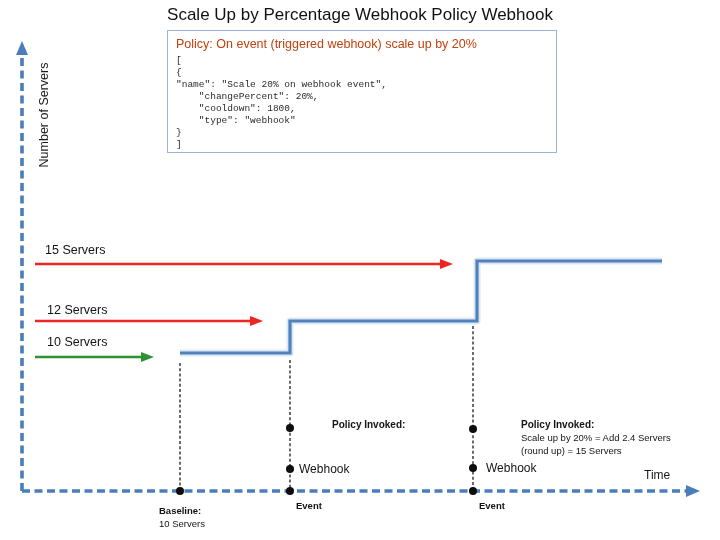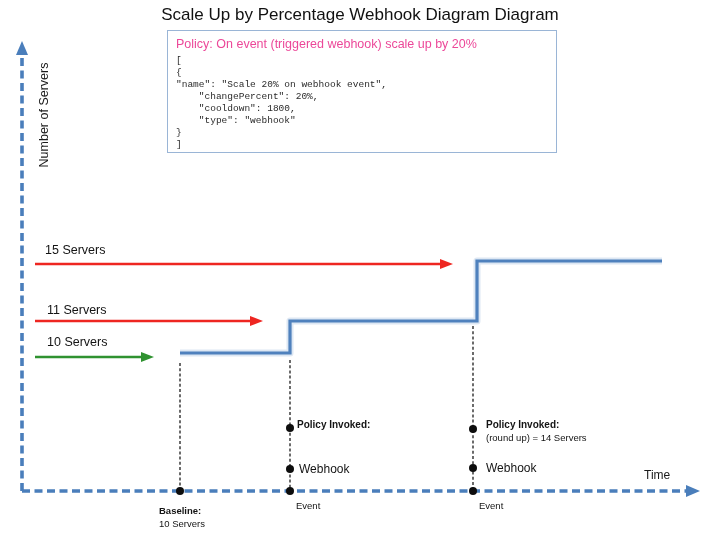--- a/index.html
+++ b/index.html
@@ -13,48 +13,48 @@
   .title {
     position:absolute; left:0; top:5px; width:720px; text-align:center;
     font-size:17px; color:#111;
   }
 
   .policy-box {
     position:absolute; left:167px; top:30px; width:390px; height:123px;
     border:1px solid #9ab5d6; background:#ffffff;
   }
   .policy-heading {
-    padding:6px 8px 1px 8px; font-size:12.5px; line-height:15px; color:#ec4899;
+    padding:6px 8px 1px 8px; font-size:12.5px; line-height:15px; color:#c2410c;
   }
   .policy-code {
     margin:2px 0 0 8px; font-family:"Liberation Mono","DejaVu Sans Mono",monospace;
     font-size:9.5px; line-height:12px; color:#2b2b2b; white-space:pre;
   }
 
   .y-axis-label {
     position:absolute; left:-21px; top:108px; width:130px; text-align:center;
     transform:rotate(-90deg); font-size:12.5px; color:#1a1a1a;
   }
   .time-label {
     position:absolute; left:644px; top:468px; font-size:12px; color:#1a1a1a;
   }
 
   .lvl-label { position:absolute; font-size:12.5px; color:#141414; }
   .lvl-15 { left:45px; top:243px; }
   .lvl-12 { left:47px; top:303px; }
   .lvl-10 { left:47px; top:335px; }
 
-  .ann { position:absolute; font-size:9.5px; line-height:13px; color:#141414; }
+  .ann { position:absolute; font-size:9.5px; line-height:13px; color:#141414;margin-left:35px; }
   .ann-title { font-size:10px; font-weight:bold; }
   .ann-e1 { left:297px; top:418px; }
   .ann-e2 { left:486px; top:418px; }
   .webhook-label { position:absolute; font-size:12px; font-weight:normal; color:#141414; }
   .wh-e1 { left:299px; top:462px; }
   .wh-e2 { left:486px; top:461px; }
-  .event-label { position:absolute; font-size:9.5px; font-weight:normal; color:#141414; }
+  .event-label { position:absolute; font-size:9.5px; font-weight:bold; color:#141414; }
   .ev-e1 { left:296px; top:500px; }
   .ev-e2 { left:479px; top:500px; }
   .baseline-block { position:absolute; left:159px; top:504px; font-size:9.5px; line-height:13px; color:#141414; }
   .baseline-block .b1 { font-weight:bold; }
 
   
   .axis { stroke:#4a7ebb; stroke-width:3.6; stroke-dasharray:8 4.5; fill:none; }
   .axis-head { fill:#4a7ebb; stroke:none; }
   .red-line { stroke:#ee2621; stroke-width:2.4; }
   .red-head { fill:#ee2621; }
@@ -63,21 +63,21 @@
   .step-halo { stroke:#bccfe8; stroke-width:7; fill:none; opacity:.5; stroke-linejoin:round; }
   .step { stroke:#4f81bd; stroke-width:3.2; fill:none; stroke-linejoin:miter; }
   .vdash { stroke:#1c1c1c; stroke-width:1.3; stroke-dasharray:3 2.2; }
   .dot { fill:#0d0d0d; }
 </style>
 </head>
 <body>
 
 <div class="stage">
 
-  <div class="title">Scale Up by Percentage Webhook Diagram Diagram</div>
+  <div class="title">Scale Up by Percentage Webhook Policy Webhook</div>
 
   <div class="policy-box">
     <div class="policy-heading">Policy: On event (triggered webhook) scale up by 20%</div>
     <pre class="policy-code">[
 {
 "name": "Scale 20% on webhook event",
     "changePercent": 20%,
     "cooldown": 1800,
     "type": "webhook"
 }
@@ -111,32 +111,33 @@
     <circle cx="290" cy="491" r="4" class="dot"></circle>
     <circle cx="473" cy="429" r="4" class="dot"></circle>
     <circle cx="473" cy="468" r="4" class="dot"></circle>
     <circle cx="473" cy="491" r="4" class="dot"></circle>
   </svg>
 
   <div class="y-axis-label">Number of Servers</div>
   <div class="time-label">Time</div>
 
   <div class="lvl-label lvl-15">15 Servers</div>
-  <div class="lvl-label lvl-12">11 Servers</div>
+  <div class="lvl-label lvl-12">12 Servers</div>
   <div class="lvl-label lvl-10">10 Servers</div>
 
   <div class="ann ann-e1">
     <div class="ann-title">Policy Invoked:</div>
   </div>
   <div class="webhook-label wh-e1">Webhook</div>
   <div class="event-label ev-e1">Event</div>
 
   <div class="ann ann-e2">
     <div class="ann-title">Policy Invoked:</div>
-    <div>(round up) = 14 Servers</div>
+    <div>Scale up by 20% = Add 2.4 Servers</div>
+    <div>(round up) = 15 Servers</div>
   </div>
   <div class="webhook-label wh-e2">Webhook</div>
   <div class="event-label ev-e2">Event</div>
 
   <div class="baseline-block">
     <div class="b1">Baseline:</div>
     <div>10 Servers</div>
   </div>
 
 </div>

